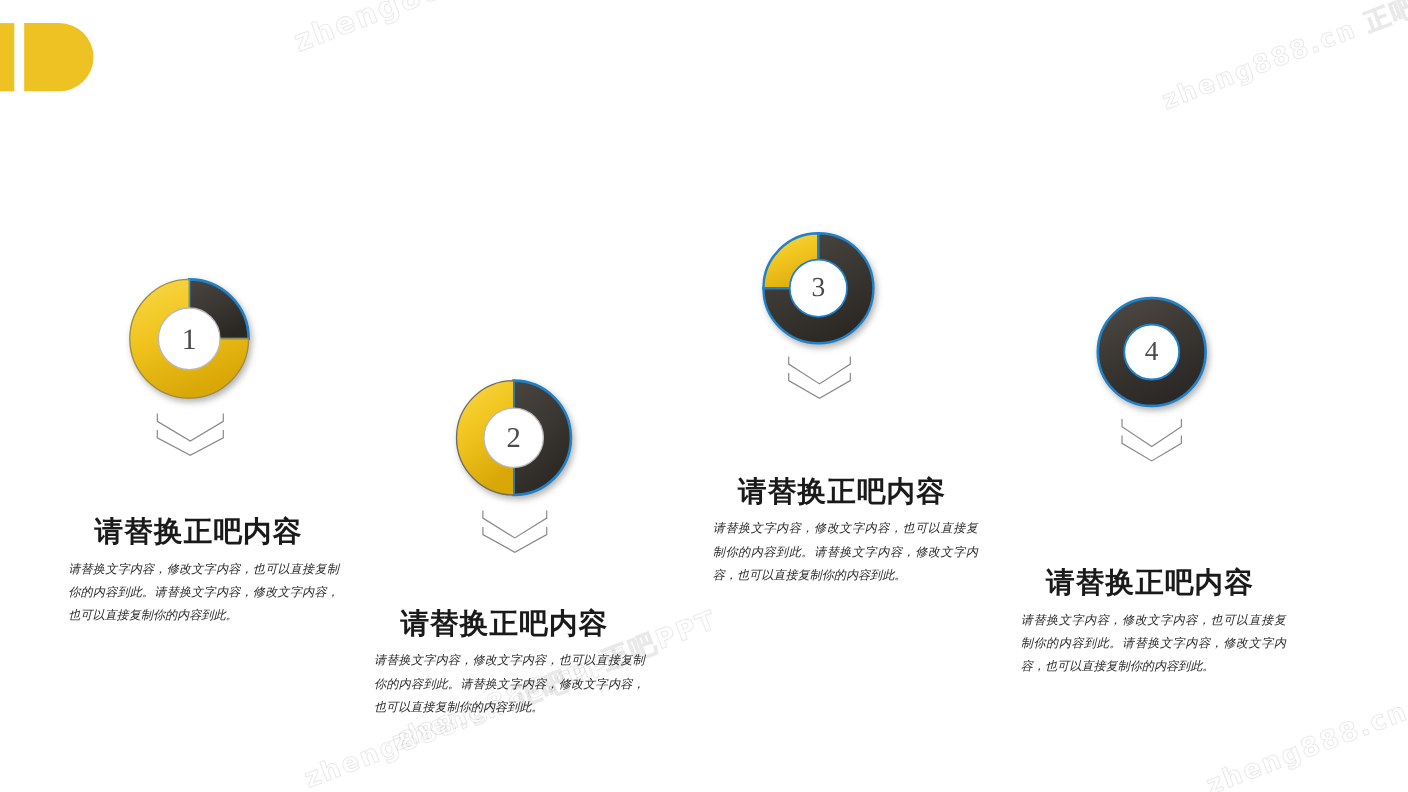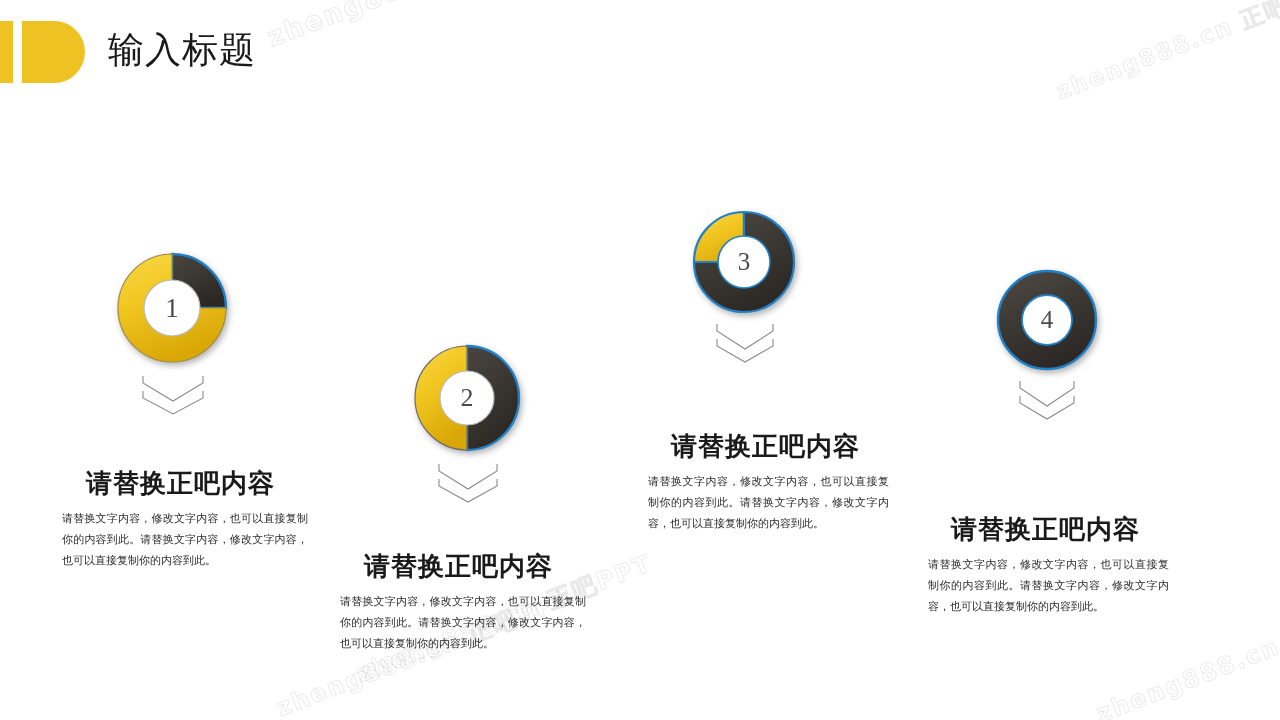--- a/index.html
+++ b/index.html
@@ -91,20 +91,21 @@
     color: #1a1a1a;
     letter-spacing: 1px;
     white-space: nowrap;
   }
   .txt-body {
     position: absolute;
     font-size: 11px;
     line-height: 21px;
     color: #2a2a2a;
     text-align: justify;
+    font-style: italic;
   }
 
   
   .wm {
     position: absolute;
     font-family: "DejaVu Sans", sans-serif;
     font-weight: bold;
     color: transparent;
     -webkit-text-stroke: 1px rgba(0, 0, 0, 0.085);
     white-space: nowrap;
@@ -115,21 +116,20 @@
 </style>
 </head>
 <body>
 
 <div id="slide">
 
   <div class="badge-wrap">
     <div class="badge-bar"></div>
     <div class="badge-d"></div>
   </div>
-  <div class="slide-title">输入标题</div>
 
   <div class="item">
     <div class="donut" style="left:114px; top:250px; width:116px; height:116px;">
       <svg width="116" height="116" viewBox="0 0 116 116">
         <defs>
           <linearGradient id="g1y" x1="0" y1="0" x2="0.4" y2="1">
             <stop offset="0%" stop-color="#F7D84A"></stop>
             <stop offset="45%" stop-color="#F2C620"></stop>
             <stop offset="100%" stop-color="#D9A807"></stop>
           </linearGradient>

